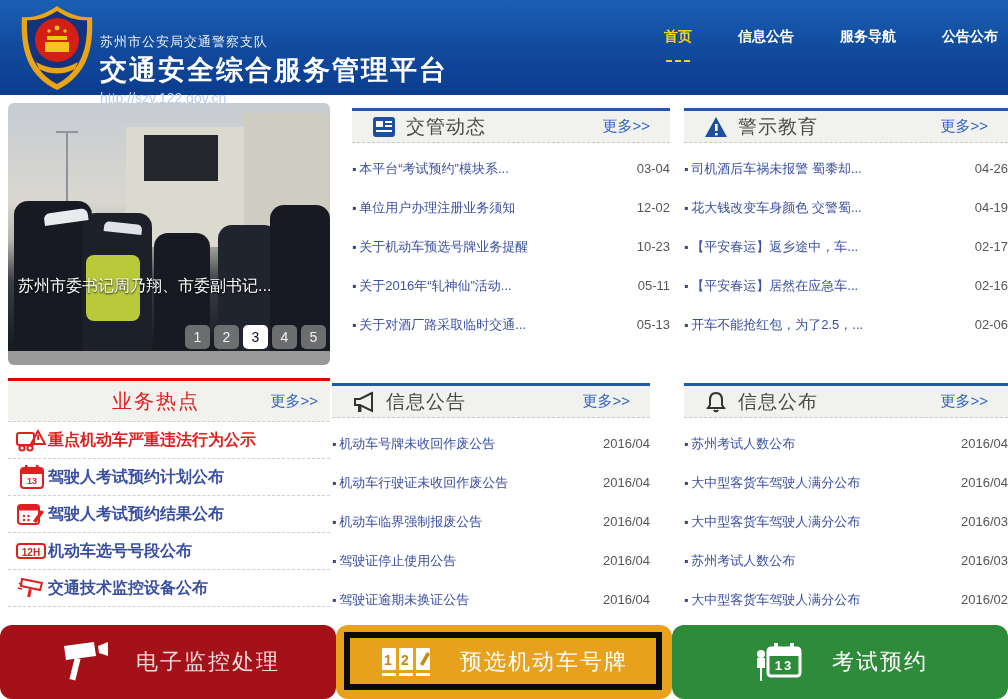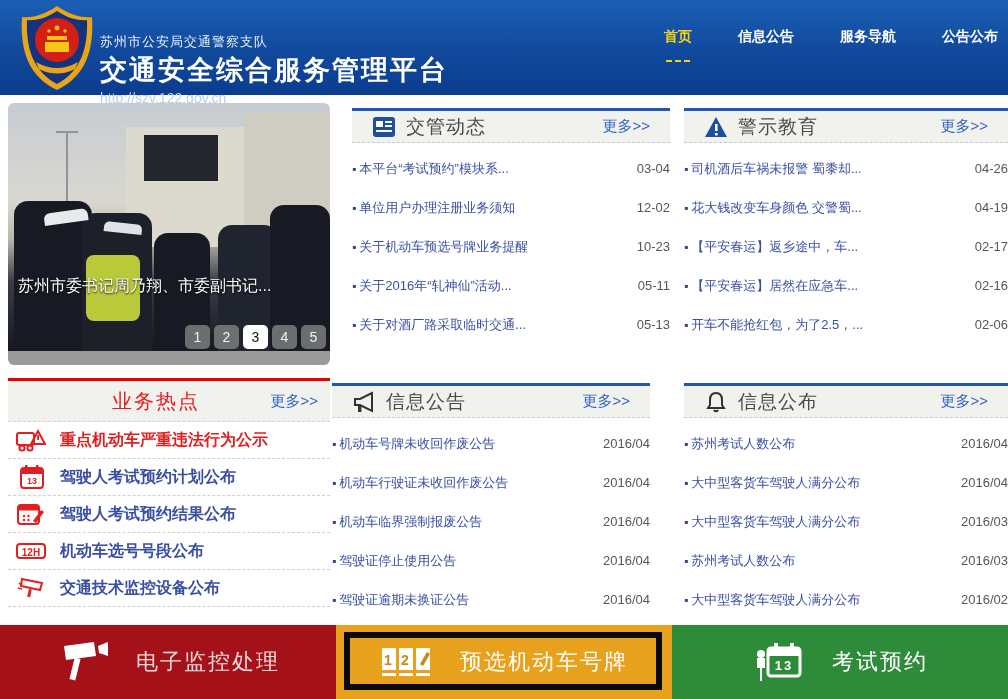--- a/index.html
+++ b/index.html
@@ -59,30 +59,30 @@
   .rows { padding-top:6px; }
   .row { height:39px; display:flex; align-items:center; font-size:13px; }
   .row .txt { color:#3a4fa2; cursor:pointer; white-space:nowrap; overflow:hidden; }
   .row .txt::before { content:"▪"; color:#33407e; margin-right:3px; font-size:12px; }
   .row .dt { margin-left:auto; color:#565656; padding-left:6px; }
 
   
   .hot-head { border-top:3px solid #e60000; background:#f1f1ee; height:44px;
     display:flex; align-items:center; padding:0 12px; border-bottom:1px dashed #d5d5d5; }
   .hot-title { font-size:20px; color:#e02020; letter-spacing:2px; margin-left:92px; }
-  .hrow { height:37px; display:flex; align-items:center; gap:14px; padding-left:8px;
+  .hrow { height:37px; display:flex; align-items:center; gap:2px; padding-left:8px;
     border-bottom:1px dashed #cfcfcf; cursor:pointer; }
   .hrow .hicon { width:30px; height:26px; flex:none; }
   .hrow .htxt { font-size:16px; font-weight:bold; color:#3a4fa2; }
   .hrow.hot .htxt { color:#e02020; }
 
   
   .banners { position:absolute; left:0; top:625px; width:1008px; height:74px; display:flex; }
   .banner { flex:1 1 336px; display:flex; align-items:center; justify-content:center;
-    gap:24px; color:#fff; font-size:22px; letter-spacing:2px; cursor:pointer; position:relative; }
+    gap:24px; color:#fff; font-size:22px; letter-spacing:2px; cursor:pointer; position:relative;border-radius:12px; }
   .banner.red { background:#a51119; color:#f3d9d9; }
   .banner.gold { background:#e8a11d; }
   .banner.green { background:#2e8b3a; }
   .hl { position:absolute; left:8px; right:10px; top:7px; bottom:9px; border:6px solid #0a0a0a; pointer-events:none; }
   .bicon { width:56px; height:44px; flex:none; }
 </style>
 </head>
 <body>
 
 <div class="stage">

